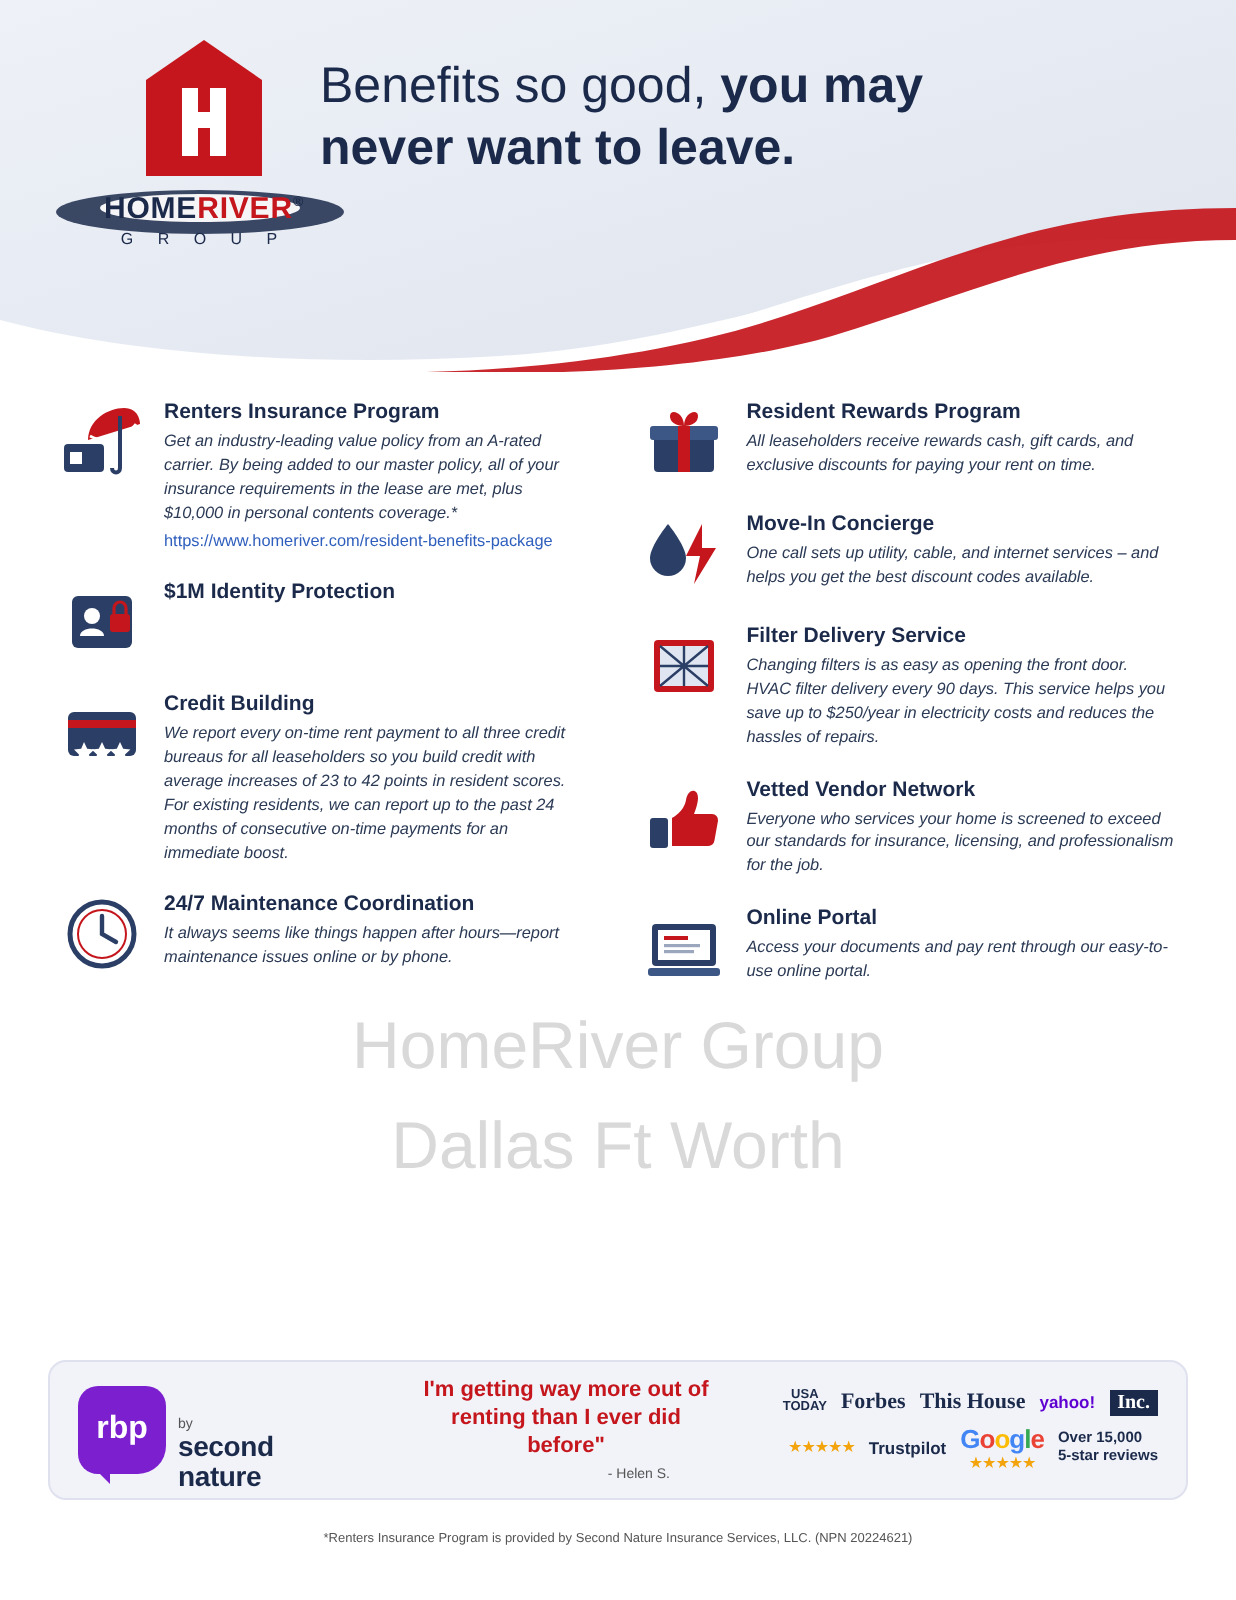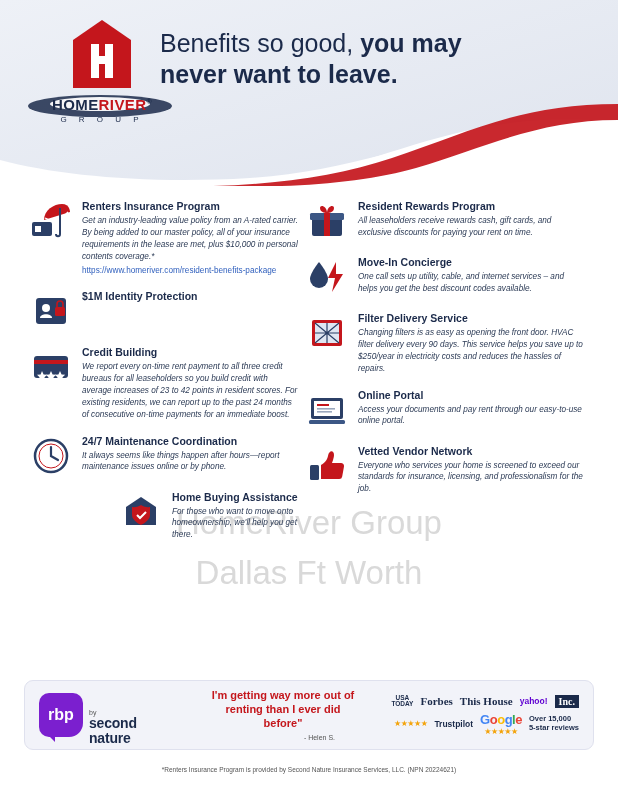--- a/index.html
+++ b/index.html
@@ -79,21 +79,21 @@
     line-height: 1.5;
     pointer-events: none;
     z-index: 5;
   }
 
   
   .content {
     position: relative;
     padding: 14px 30px 0 30px;
     display: flex;
-    gap: 8px;
+    gap: 34px;
     z-index: 10;
   }
   .col { width: 278px; }
   .col.left { width: 268px; }
 
   .feature {
     display: flex;
     gap: 10px;
     margin-bottom: 14px;
   }
@@ -341,33 +341,20 @@
           <circle cx="21" cy="21" r="12" fill="none" stroke="#c4161c" stroke-width="1"></circle>
           <path d="M21 12 V21 L28 25" fill="none" stroke="#2b3f66" stroke-width="2.2" stroke-linecap="round"></path>
         </svg>
       </div>
       <div class="body">
         <h3>24/7 Maintenance Coordination</h3>
         <p>It always seems like things happen after hours—report maintenance issues online or by phone.</p>
       </div>
     </div>
 
-    <div class="feature" style="margin-left:90px;width:185px">
-      <div class="icon">
-        <svg width="42" height="42" viewBox="0 0 42 42">
-          <path d="M21 6 L36 16 V34 H6 V16 Z" fill="#2b3f66"></path>
-          <path d="M21 14 C25 17 30 16 30 16 V24 C30 30 21 34 21 34 C21 34 12 30 12 24 V16 C12 16 17 17 21 14 Z" fill="#c4161c"></path>
-          <path d="M17 24 l3 3 6-6" fill="none" stroke="#ffffff" stroke-width="2"></path>
-        </svg>
-      </div>
-      <div class="body">
-        <h3>Home Buying Assistance</h3>
-        <p>For those who want to move onto homeownership, we'll help you get there.</p>
-      </div>
-    </div>
 
   </div>
 
   <div class="col right">
 
     <div class="feature">
       <div class="icon">
         <svg width="42" height="42" viewBox="0 0 42 42">
           <rect x="6" y="18" width="30" height="18" rx="2" fill="#2b3f66"></rect>
           <rect x="4" y="13" width="34" height="7" rx="1.5" fill="#3c5785"></rect>
@@ -399,50 +386,50 @@
       <div class="icon">
         <svg width="42" height="42" viewBox="0 0 42 42">
           <rect x="6" y="8" width="30" height="26" rx="2" fill="#c4161c"></rect>
           <rect x="9" y="11" width="24" height="20" fill="#dfe6f2"></rect>
           <path d="M9 11 L33 31 M33 11 L9 31 M21 11 V31 M9 21 H33" stroke="#2b3f66" stroke-width="1.2" fill="none"></path>
         </svg>
       </div>
       <div class="body">
         <h3>Filter Delivery Service</h3>
         <p>Changing filters is as easy as opening the front door. HVAC filter delivery every 90 days. This service helps you save up to $250/year in electricity costs and reduces the hassles of repairs.</p>
+      </div>
+    </div>
+
+    <div class="feature">
+      <div class="icon">
+        <svg width="42" height="42" viewBox="0 0 42 42">
+          <rect x="4" y="20" width="9" height="15" rx="1.5" fill="#2b3f66"></rect>
+          <path d="M15 20 C15 20 21 17 22 11 C23 5 28 5 28 10 C28 13 26 18 26 18 H35 a3 3 0 0 1 3 3.4 l-1.8 10 a3 3 0 0 1 -3 2.6 H15 Z" fill="#c4161c"></path>
+        </svg>
+      </div>
+      <div class="body">
+        <h3>Vetted Vendor Network</h3>
+        <p>Everyone who services your home is screened to exceed our standards for insurance, licensing, and professionalism for the job.</p>
       </div>
     </div>
 
     <div class="feature">
       <div class="icon">
         <svg width="42" height="42" viewBox="0 0 42 42">
           <rect x="5" y="9" width="32" height="21" rx="2" fill="#2b3f66"></rect>
           <rect x="8" y="12" width="26" height="15" fill="#ffffff"></rect>
           <rect x="11" y="15" width="12" height="2" fill="#c4161c"></rect>
           <rect x="11" y="19" width="18" height="1.6" fill="#9aa7bd"></rect>
           <rect x="11" y="22" width="15" height="1.6" fill="#9aa7bd"></rect>
           <rect x="3" y="31" width="36" height="4" rx="1.5" fill="#3c5785"></rect>
         </svg>
       </div>
       <div class="body">
         <h3>Online Portal</h3>
         <p>Access your documents and pay rent through our easy-to-use online portal.</p>
-      </div>
-    </div>
-
-    <div class="feature">
-      <div class="icon">
-        <svg width="42" height="42" viewBox="0 0 42 42">
-          <rect x="4" y="20" width="9" height="15" rx="1.5" fill="#2b3f66"></rect>
-          <path d="M15 20 C15 20 21 17 22 11 C23 5 28 5 28 10 C28 13 26 18 26 18 H35 a3 3 0 0 1 3 3.4 l-1.8 10 a3 3 0 0 1 -3 2.6 H15 Z" fill="#c4161c"></path>
-        </svg>
-      </div>
-      <div class="body">
-        <h3>Vetted Vendor Network</h3>
-        <p>Everyone who services your home is screened to exceed our standards for insurance, licensing, and professionalism for the job.</p>
       </div>
     </div>
 
   </div>
 </div>
 
 <div class="banner">
   <div class="rbp-logo">
     <div class="rbp-badge">rbp</div>
     <div class="sn-text">

